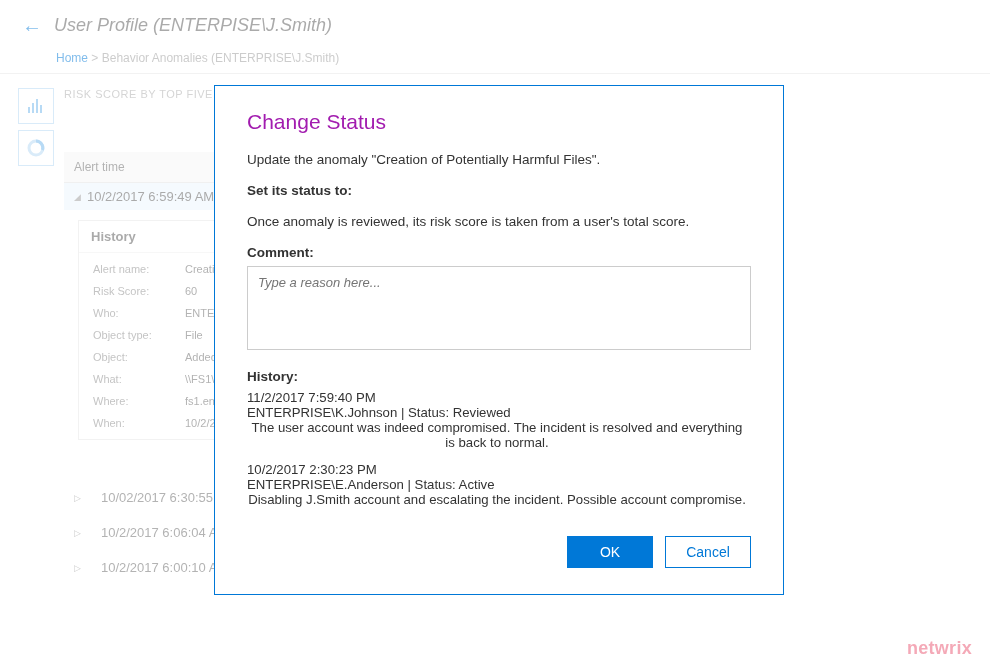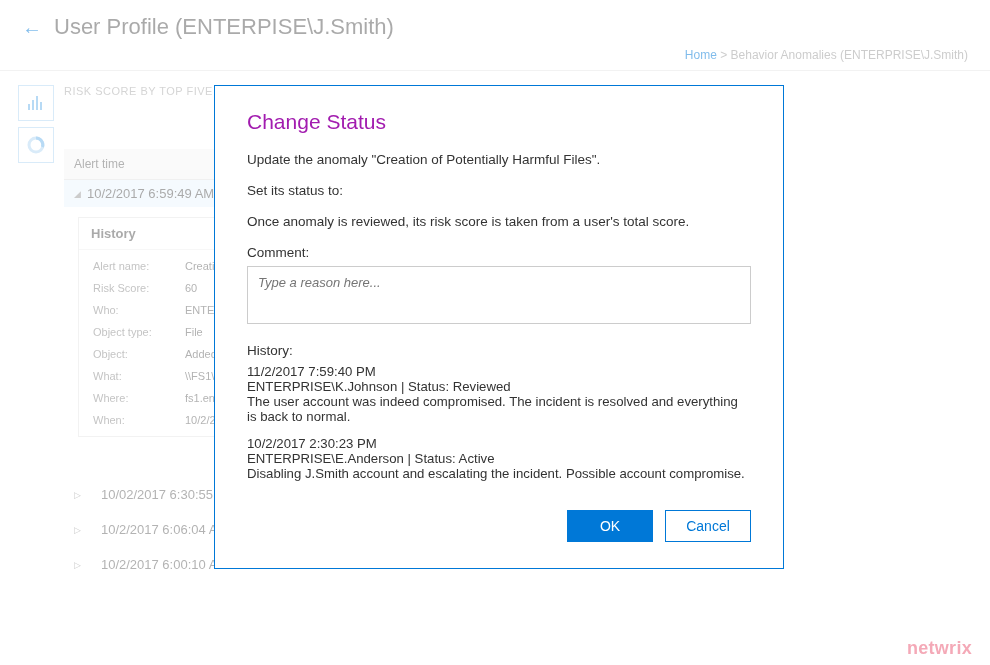--- a/index.html
+++ b/index.html
@@ -4,22 +4,22 @@
 <style>
   * { box-sizing: border-box; margin: 0; padding: 0; font-family: "Segoe UI", Arial, sans-serif; }
   body { width: 990px; height: 665px; background: #fff; position: relative; overflow: hidden; color: #333; font-size: 13px; }
   .backdrop { position: absolute; inset: 0; filter: opacity(0.5); pointer-events: none; }
   .backdrop > * { pointer-events: auto; }
 
   
   .hdr { padding: 14px 22px 8px 22px; border-bottom: 1px solid #e5e5e5; }
   .hdr-row { display: flex; align-items: center; gap: 12px; }
   .back-arrow { color: #0078d7; font-size: 20px; cursor: pointer; }
-  .hdr-title { font-size: 22px; font-weight: 300; color: #555; }
-  .breadcrumb { margin-left: 34px; margin-top: 8px; color: #999; font-size: 12px; text-align: right; }
+  .hdr-title { font-size: 18px; font-weight: 300; color: #555; font-style: italic; }
+  .breadcrumb { margin-left: 34px; margin-top: 14px; color: #999; font-size: 12px; }
   .breadcrumb .home { color: #0078d7; cursor: pointer; }
 
   
   .main { display: flex; padding: 14px 0 0 18px; gap: 20px; }
   .left { flex: 1; }
   .right { width: 200px; padding-right: 20px; }
   .micro-icons { display: flex; flex-direction: column; gap: 6px; margin-right: 10px; }
   .micro-icons .ic { width: 36px; height: 36px; border: 1px solid #b3d7f2; display: flex; align-items: center; justify-content: center; color: #0078d7; }
   .chart-label { color: #aaa; font-size: 11px; letter-spacing: 0.5px; text-transform: uppercase; }
 
@@ -43,35 +43,35 @@
   .action-link { display: flex; align-items: center; gap: 6px; color: #0078d7; font-size: 13px; margin: 10px 0; cursor: pointer; }
   .action-link svg, .action-link .glyph { width: 14px; height: 14px; flex: 0 0 14px; }
   .muted { color: #888; font-size: 12.5px; margin: 6px 0; }
 
   .brand { position: absolute; bottom: 6px; right: 18px; color: #e9536f; font-size: 18px; font-weight: 600; letter-spacing: 0.3px; }
 
   
   .modal { position: absolute; left: 214px; top: 85px; width: 570px; background: #fff; border: 1.5px solid #0078d7; padding: 24px 32px 26px 32px; }
   .modal h2 { color: #a21caf; font-size: 21px; font-weight: 500; margin-bottom: 18px; }
   .modal p { font-size: 13.5px; color: #333; margin-bottom: 16px; }
-  .modal .bold { font-weight: 400; }
+  .modal .bold { font-weight: 700; }
   .radio-group { margin-bottom: 16px; }
   .radio-row { display: flex; align-items: center; gap: 8px; padding: 3px 0; cursor: pointer; }
   .radio { width: 14px; height: 14px; border: 1.5px solid #0078d7; border-radius: 50%; display: flex; align-items: center; justify-content: center; }
   .radio.sel::after { content: ""; width: 7px; height: 7px; background: #0078d7; border-radius: 50%; }
-  .comment-box { width: 100%; height: 58px; border: 1px solid #ccc; padding: 8px 10px; font-size: 13px; font-style: italic; color: #999; resize: none; outline: none; font-family: inherit; }
+  .comment-box { width: 100%; height: 84px; border: 1px solid #ccc; padding: 8px 10px; font-size: 13px; font-style: italic; color: #999; resize: none; outline: none; font-family: inherit; }
   .history { margin-top: 16px; }
   .history-list { height: 124px; overflow-y: scroll; padding-right: 4px; }
   .history-list::-webkit-scrollbar { width: 10px; }
   .history-list::-webkit-scrollbar-thumb { background: #7fb8e8; }
   .history-list::-webkit-scrollbar-track { background: #f0f0f0; }
   .hist-item { margin-bottom: 12px; font-size: 13.2px; }
   .hist-item .ts { color: #333; }
   .hist-item .meta { color: #333; }
-  .hist-item .msg { color: #333; }
+  .hist-item .msg { color: #333; text-align: center; }
   .modal-actions { display: flex; gap: 12px; justify-content: flex-end; margin-top: 22px; }
   .btn { min-width: 86px; padding: 7px 20px; font-size: 14px; cursor: pointer; border: 1px solid #0078d7; }
   .btn.primary { background: #0078d7; color: #fff; }
   .btn.secondary { background: #fff; color: #0078d7; }
 </style>
 </head>
 <body>
 
 <div class="backdrop">
   <div class="hdr">

